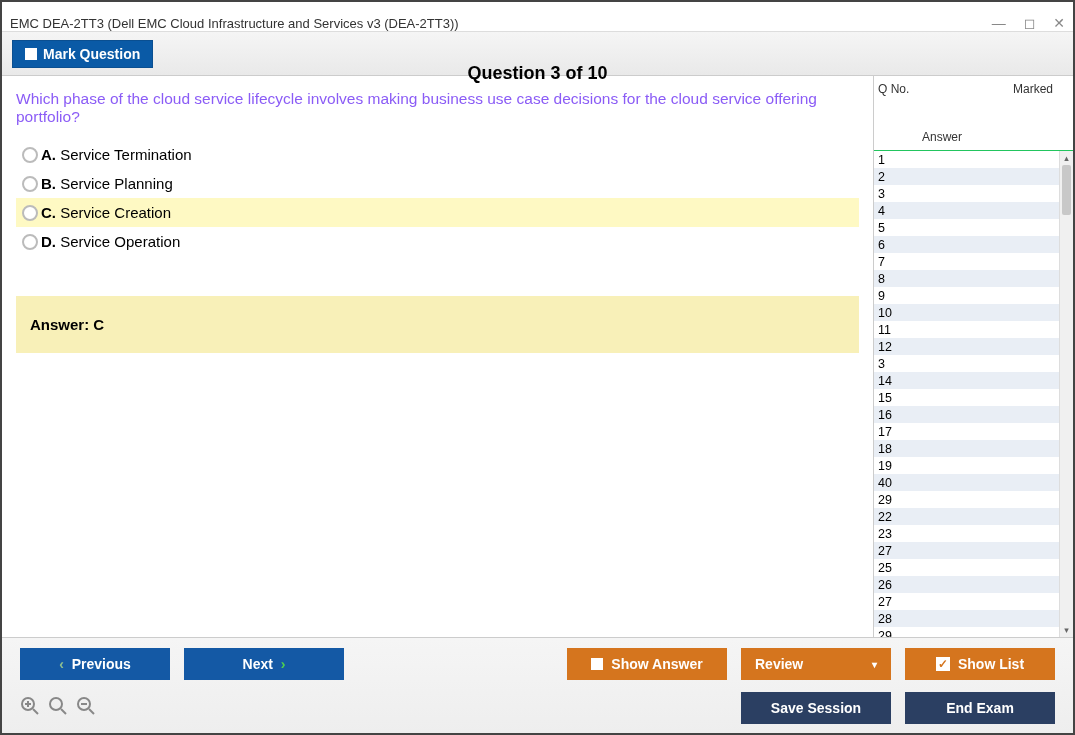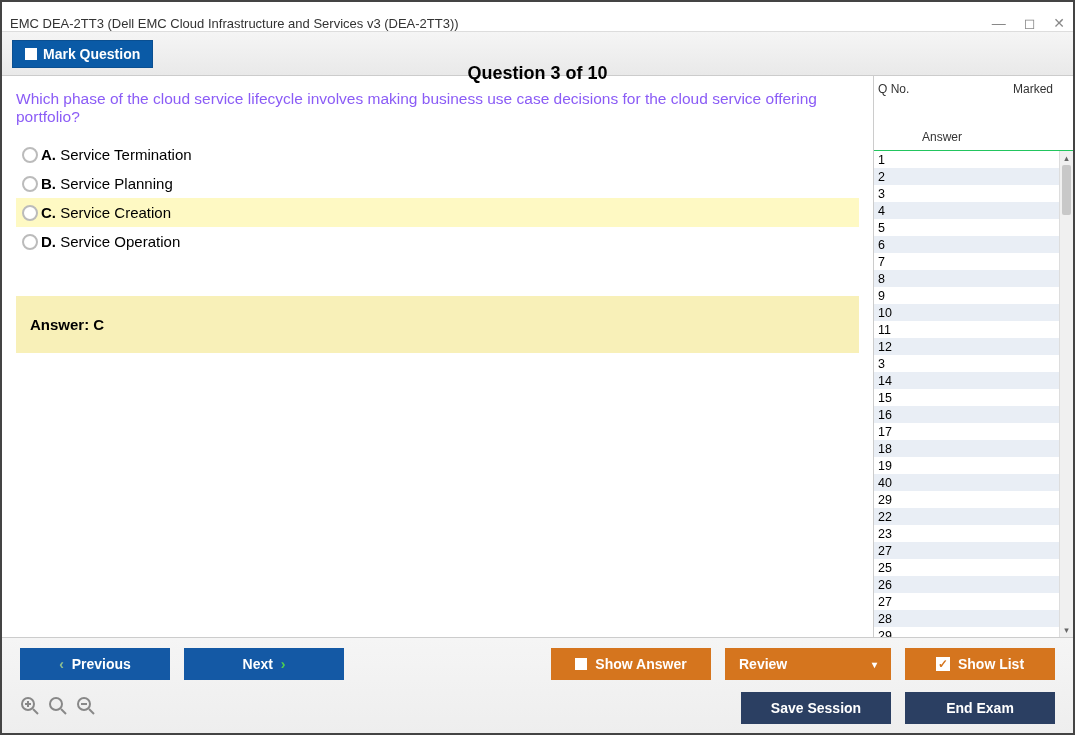--- a/index.html
+++ b/index.html
@@ -211,21 +211,21 @@
       </button>
       <button class="btn btn-blue" style="width:160px">
         <span>Next</span>&nbsp;&nbsp;
         <span class="chev green">›</span>
       </button>
       <div class="spacer"></div>
       <button class="btn btn-orange" style="width:160px">
         <span class="sq"></span>
         <span>Show Answer</span>
       </button>
-      <button class="btn btn-orange" style="width:166px;justify-content:space-between;padding:0 14px">
+      <button class="btn btn-orange" style="width:150px;justify-content:space-between;padding:0 14px">
         <span>Review</span>
         <span class="caret">▾</span>
       </button>
       <button class="btn btn-orange" style="width:150px">
         <span class="chk">✓</span>
         <span>Show List</span>
       </button>
     </div>
     <div class="footer-row">
       <div class="zoom">

